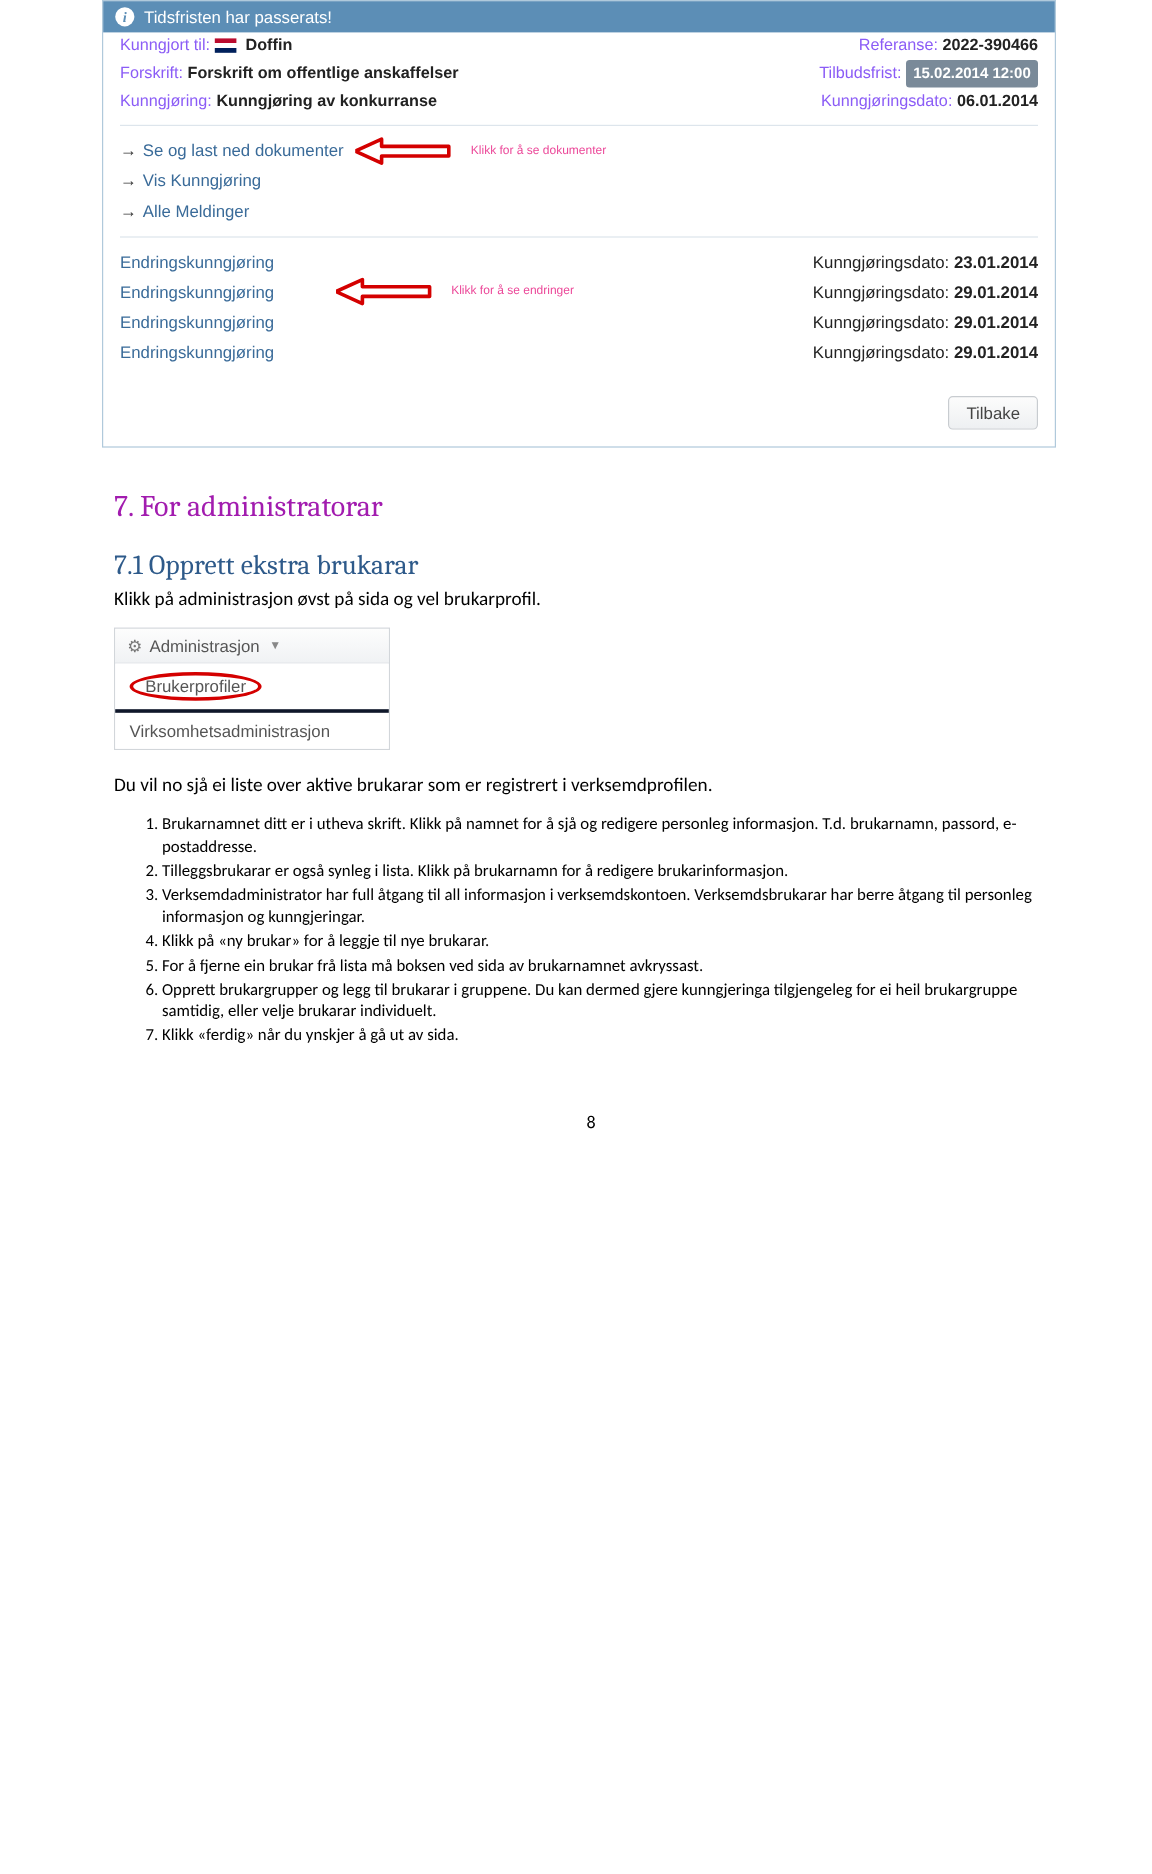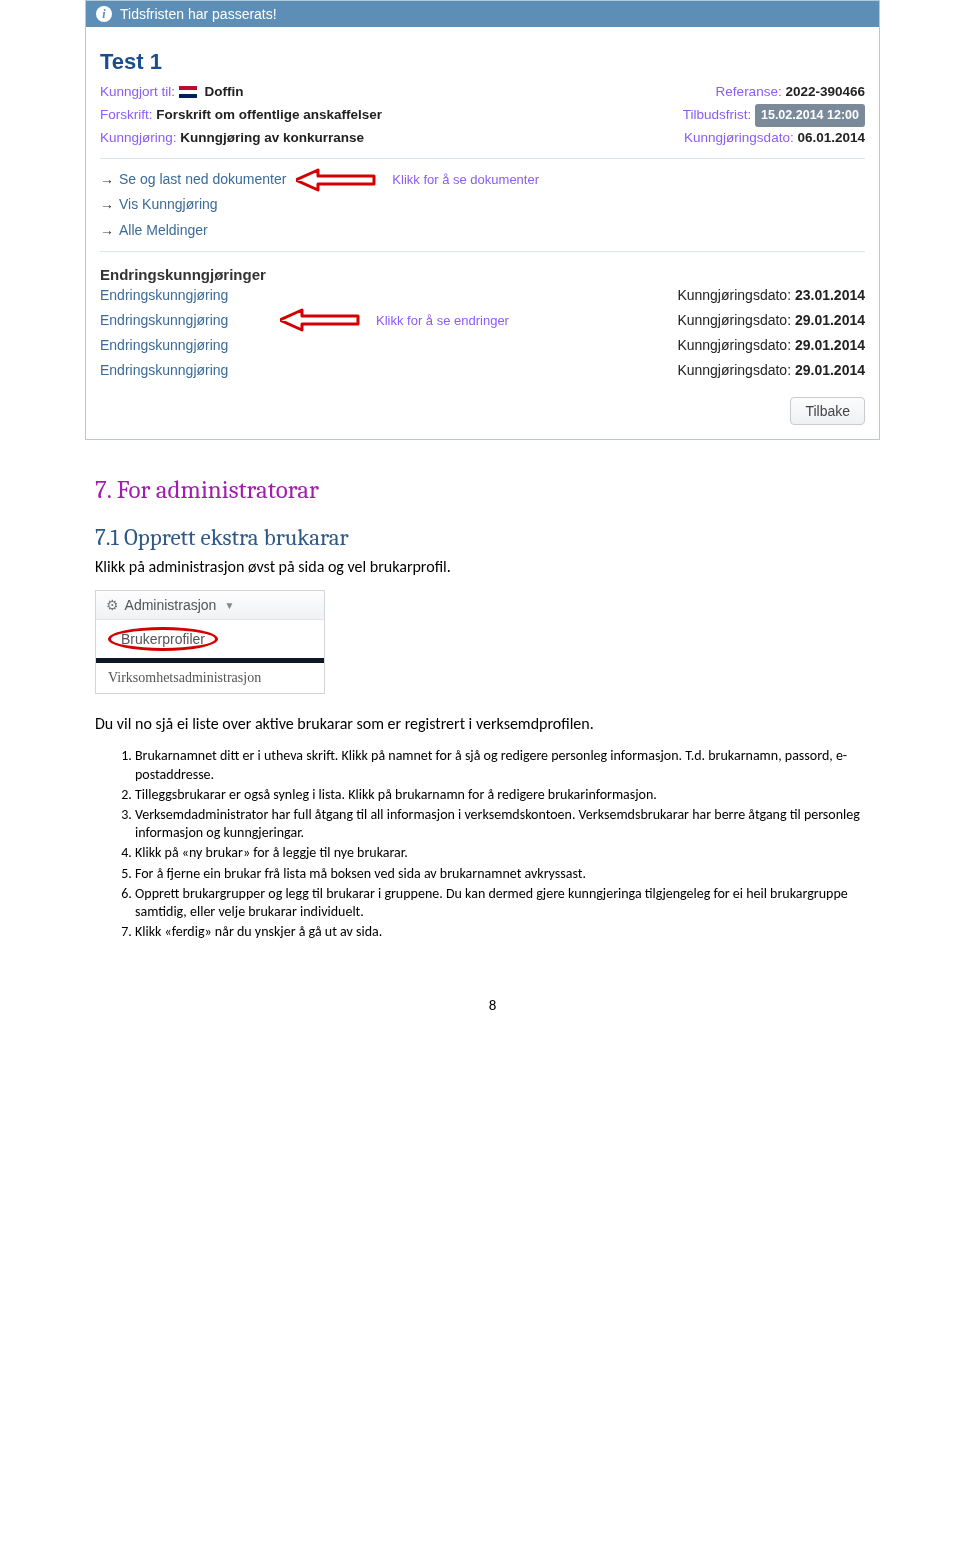--- a/index.html
+++ b/index.html
@@ -91,22 +91,22 @@
     align-items: center;
   }
   .red-arrow {
     position: relative;
     width: 80px;
     height: 24px;
     margin: 0 6px 0 10px;
   }
   .red-arrow svg { width: 80px; height: 24px; display: block; }
   .annot-text {
-    font-size: 13px;
-    color: #8b5cf6;
+    font-size: 10px;
+    color: #ec4899;
     margin-left: 10px;
   }
   .sub-title {
     font-weight: bold;
     color: #333;
     margin-top: 14px;
     font-size: 15px;
   }
   .ep-row {
     display: flex;
@@ -119,21 +119,21 @@
   .ep-row .date { color: #222; }
   .ep-row .date .value { font-weight: bold; }
   .btn {
     background: linear-gradient(#fcfcfc, #eef0f2);
     border: 1px solid #c8ccd0;
     color: #444;
     border-radius: 4px;
     padding: 5px 14px;
     font-size: 14px;
     float: right;
-    margin-top: 14px;
+    margin-top: 24px;
   }
   .panel-body::after { content:""; display:block; clear:both; }
 
   
   .doc-h2 {
     font-family: Cambria, Georgia, serif;
     color: #a21caf;
     font-weight: normal;
     font-size: 25px;
     margin: 35px 0 16px 0;
@@ -169,21 +169,21 @@
     gap: 6px;
     border-bottom: 1px solid #e1e4e8;
   }
   .mini-shot .top .gear-icon { color: #777; font-size: 14px; }
   .mini-shot .item {
     padding: 7px 12px;
     color: #555;
     background: #fff;
     font-size: 14px;
   }
-  .mini-shot .item + .item { border-top: 5px solid #0f172a; font-family: Liberation Serif, serif; }
+  .mini-shot .item + .item { border-top: 3px solid #0f172a; }
   .red-oval {
     display: inline-block;
     border: 3px solid #d40000;
     border-radius: 50%;
     padding: 1px 10px;
     color: #555;
   }
 
   ol.doc-list {
     font-size: 14px;
@@ -200,21 +200,20 @@
 </style>
 </head>
 <body>
 
 <div class="screenshot">
   <div class="info-bar">
     <span class="info-icon">i</span>
     <span>Tidsfristen har passerats!</span>
   </div>
   <div class="panel-body">
-    <div class="section-title">Test 1</div>
 
     <div class="meta-row">
       <div>
         <span class="label">Kunngjort til:</span>
         <span class="flag"></span>
         <span class="value">Doffin</span>
       </div>
       <div>
         <span class="label">Referanse:</span>
         <span class="value">2022-390466</span>
@@ -261,21 +260,20 @@
       <span class="arrow-icon">→</span>
       <span>Vis Kunngjøring</span>
     </div>
     <div class="action-link">
       <span class="arrow-icon">→</span>
       <span>Alle Meldinger</span>
     </div>
 
     <hr class="sep">
 
-    <div class="sub-title">Endringskunngjøringer</div>
 
     <div class="ep-row">
       <span class="link">Endringskunngjøring</span>
       <span style="flex:1"></span>
       <span class="date">
         <span>Kunngjøringsdato:</span>
         <span class="value">23.01.2014</span>
       </span>
     </div>
 

